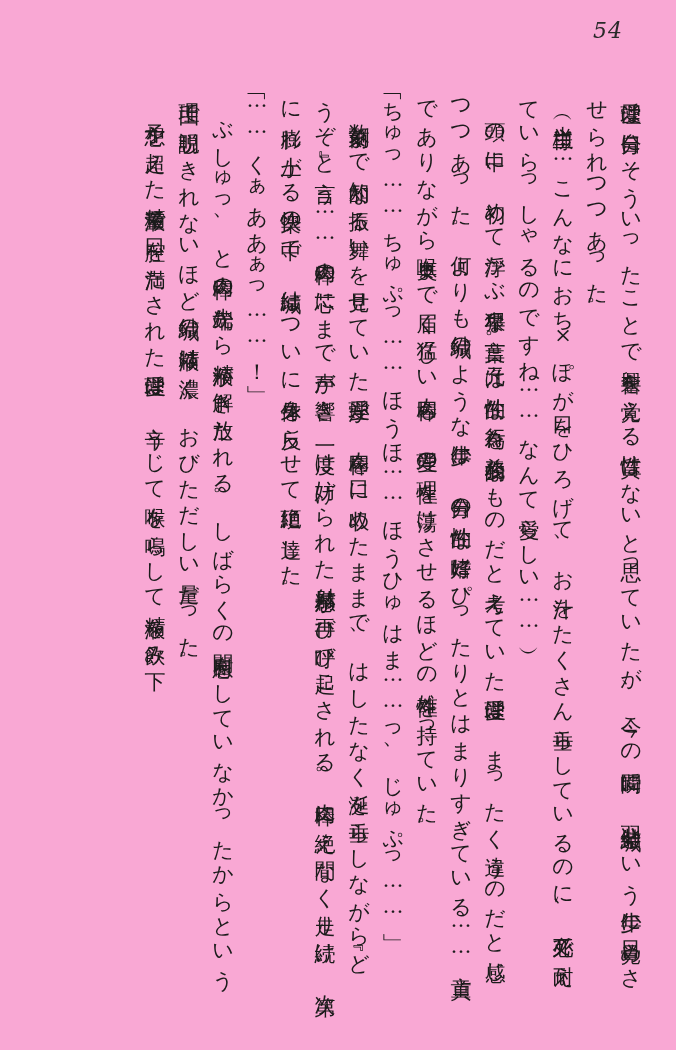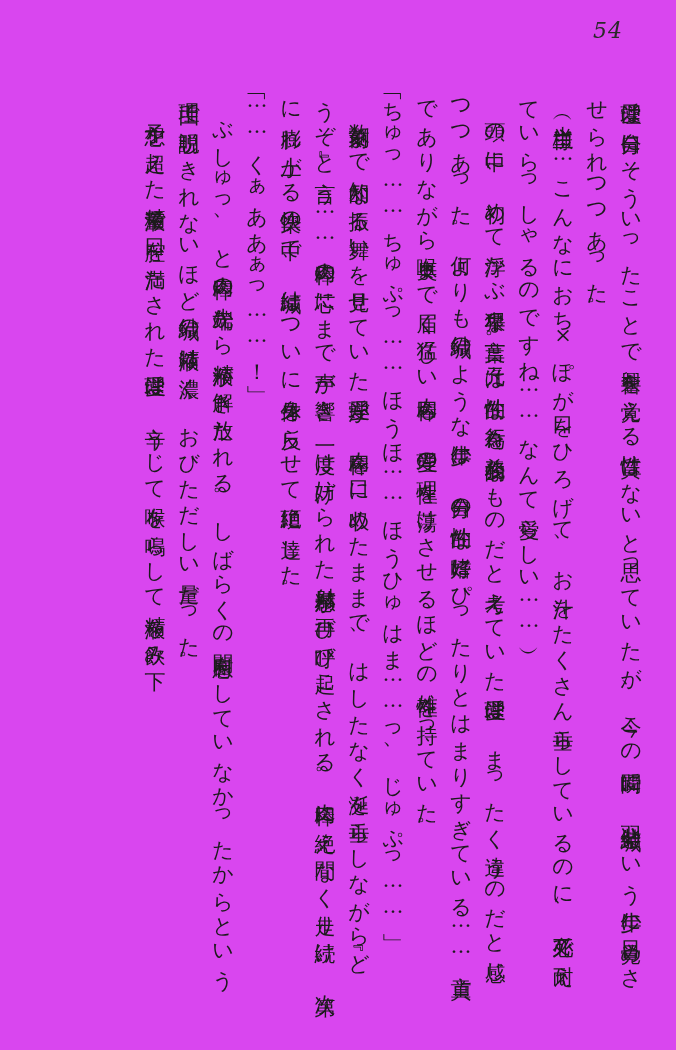--- a/index.html
+++ b/index.html
@@ -5,21 +5,21 @@
   html, body {
     margin: 0;
     padding: 0;
     background: #e8e8e8;
   }
   .page {
     position: relative;
     width: 676px;
     height: 1050px;
     margin: 0 auto;
-    background: #d946ef;
+    background: #f9a8d4;
     overflow: hidden;
     font-family: "DejaVu Serif", "Liberation Serif", serif;
   }
   .page-number {
     position: absolute;
     top: 18px;
     left: 593px;
     font-size: 22px;
     font-style: italic;
     color: #2a2a2a;

